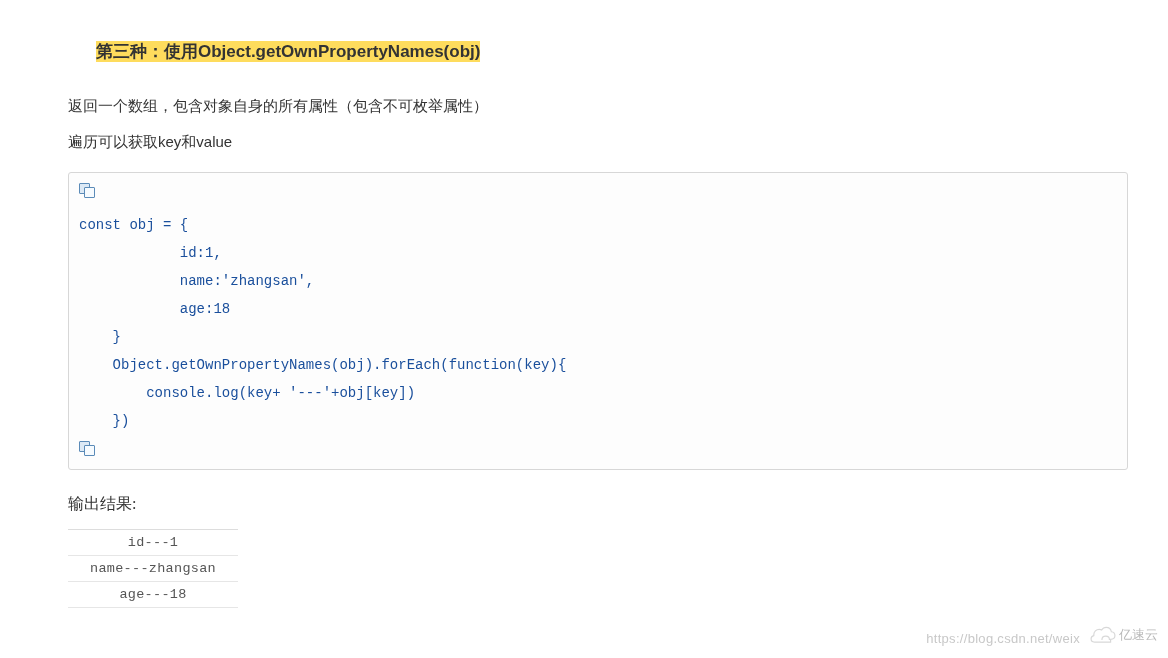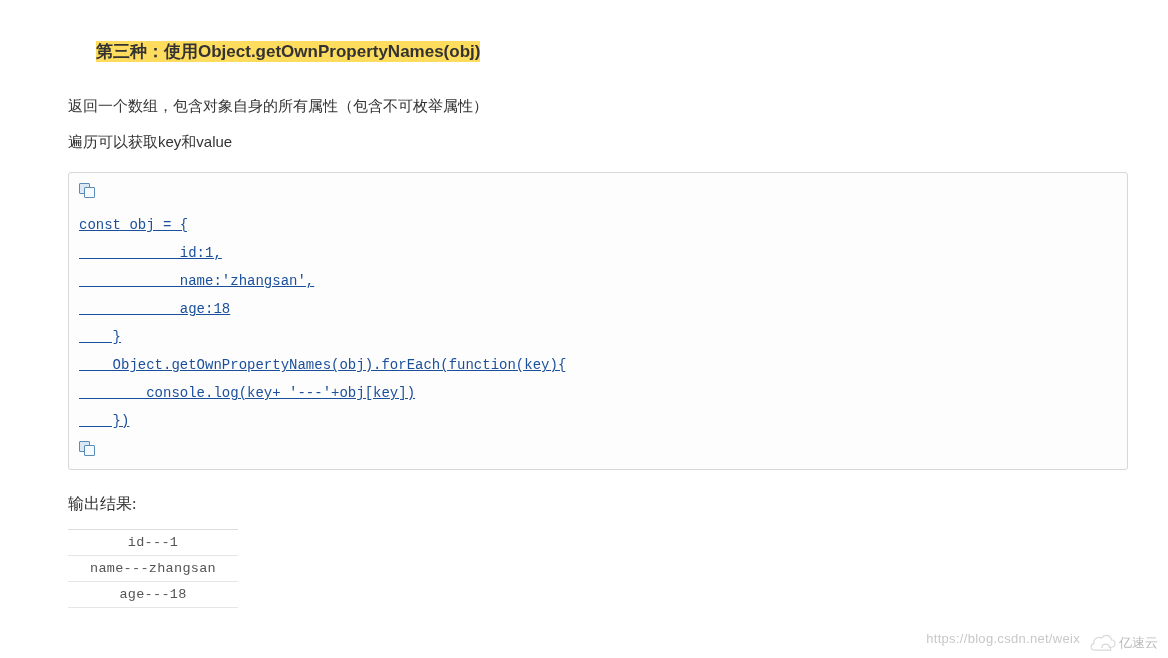--- a/index.html
+++ b/index.html
@@ -72,21 +72,20 @@
       left: 5px; top: 4px;
       background: #f6fbff;
     }
     pre.code {
       font-family: Consolas, "Courier New", monospace;
       font-size: 14px;
       color: #1a4f9c;
       line-height: 2.0;
       white-space: pre;
       overflow: hidden;
-      text-decoration: underline;
     }
     .output-heading {
       margin-top: 24px;
       font-size: 16px;
       color: #333;
       font-family: Liberation Serif, serif;
     }
     .output-box {
       margin-top: 14px;
       width: 170px;
@@ -106,21 +105,21 @@
       right: 88px;
       bottom: 12px;
       font-size: 13px;
       color: #c8c8c8;
       letter-spacing: 0.3px;
       margin-top: 44px;
     }
     .watermark-logo {
       position: absolute;
       right: 10px;
-      bottom: 6px;
+      bottom: 14px;
       display: flex;
       align-items: center;
       color: #b9b9b9;
       justify-content: space-between;
     }
     .watermark-logo svg {
       width: 26px;
       height: 18px;
       opacity: 0.55;
     }

